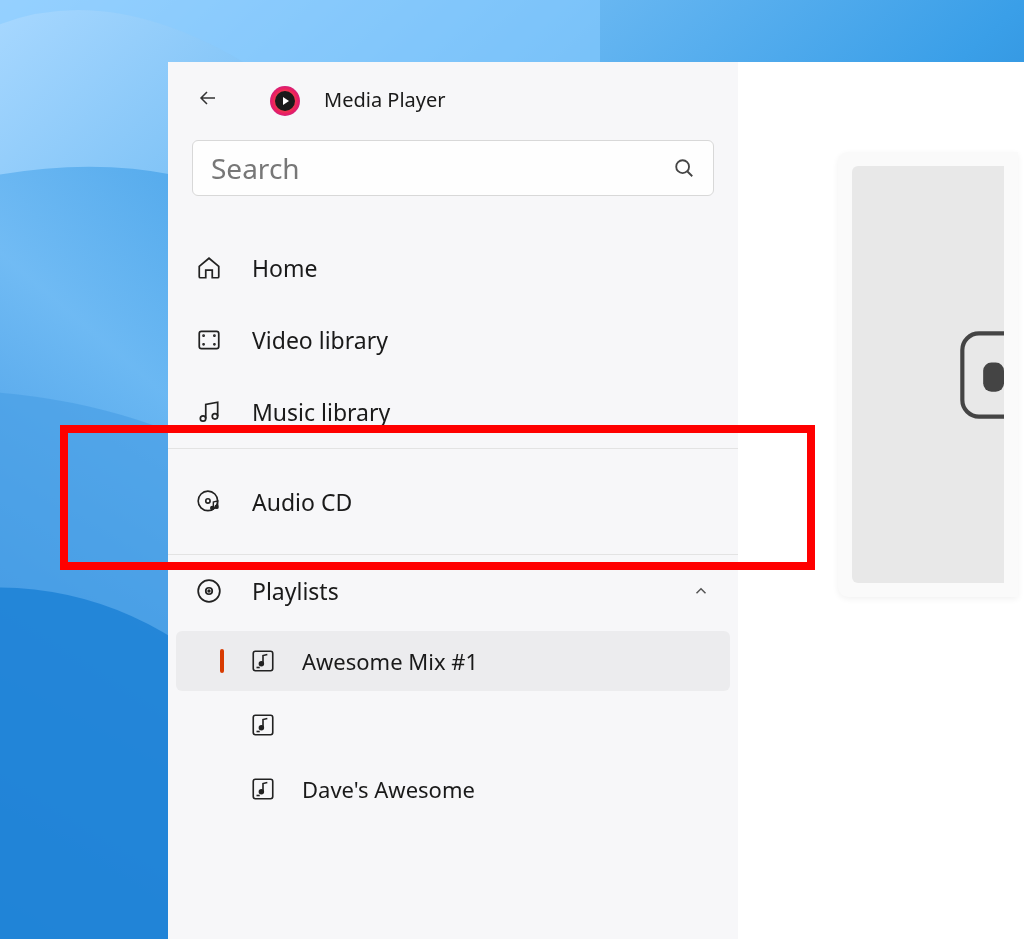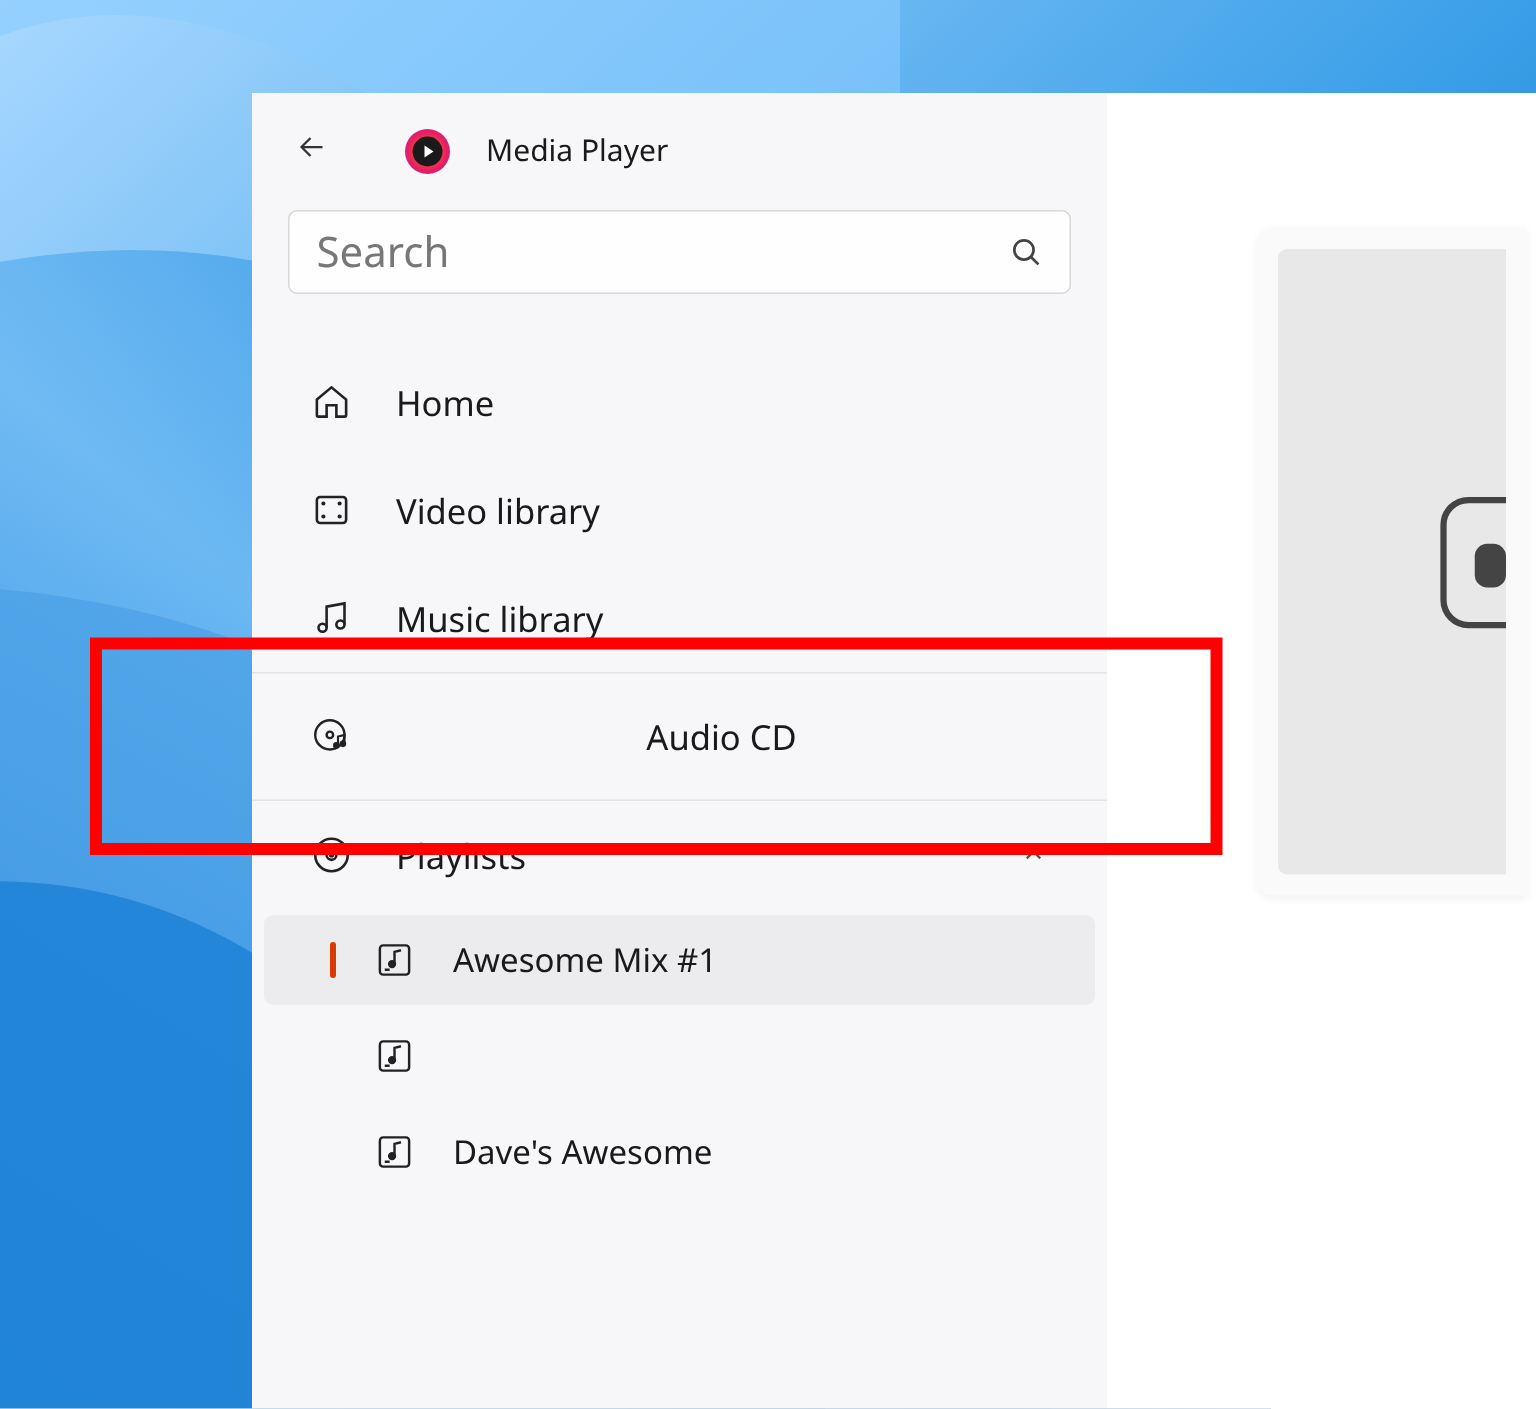--- a/index.html
+++ b/index.html
@@ -130,31 +130,30 @@
     }
     
     .nav-list {
       list-style: none;
       padding: 12px 0 0 0;
     }
     
     .nav-item {
       display: flex;
       align-items: center;
-      padding: 0 40px;
+      padding: 0 28px;
       height: 72px;
       cursor: pointer;
       gap: 30px;
     }
     
     .nav-item.bordered {
       border-top: 1px solid #e3e3e3;
       border-bottom: 1px solid #e3e3e3;
-      height: 86px;
-      text-align: center;
+      height: 107px;
     }
     
     .nav-icon {
       width: 26px;
       height: 26px;
       display: flex;
       align-items: center;
       justify-content: center;
       flex-shrink: 0;
     }

